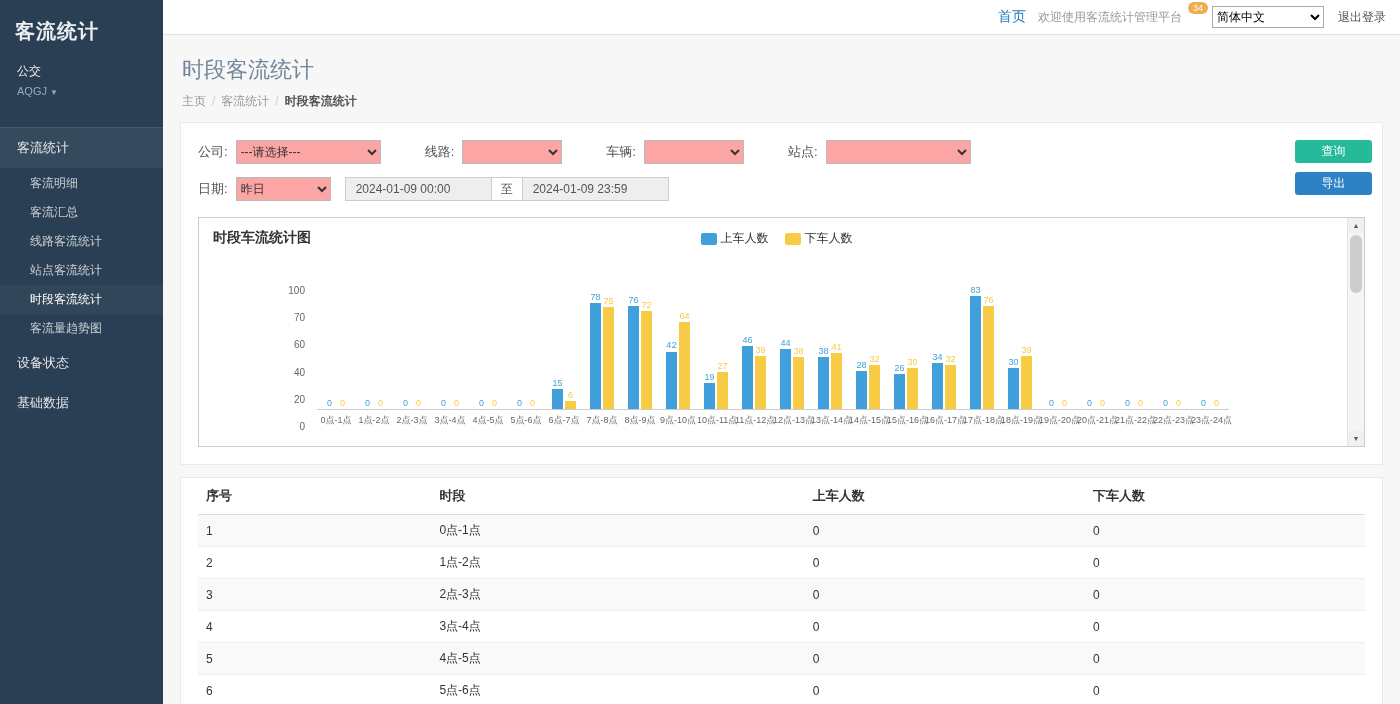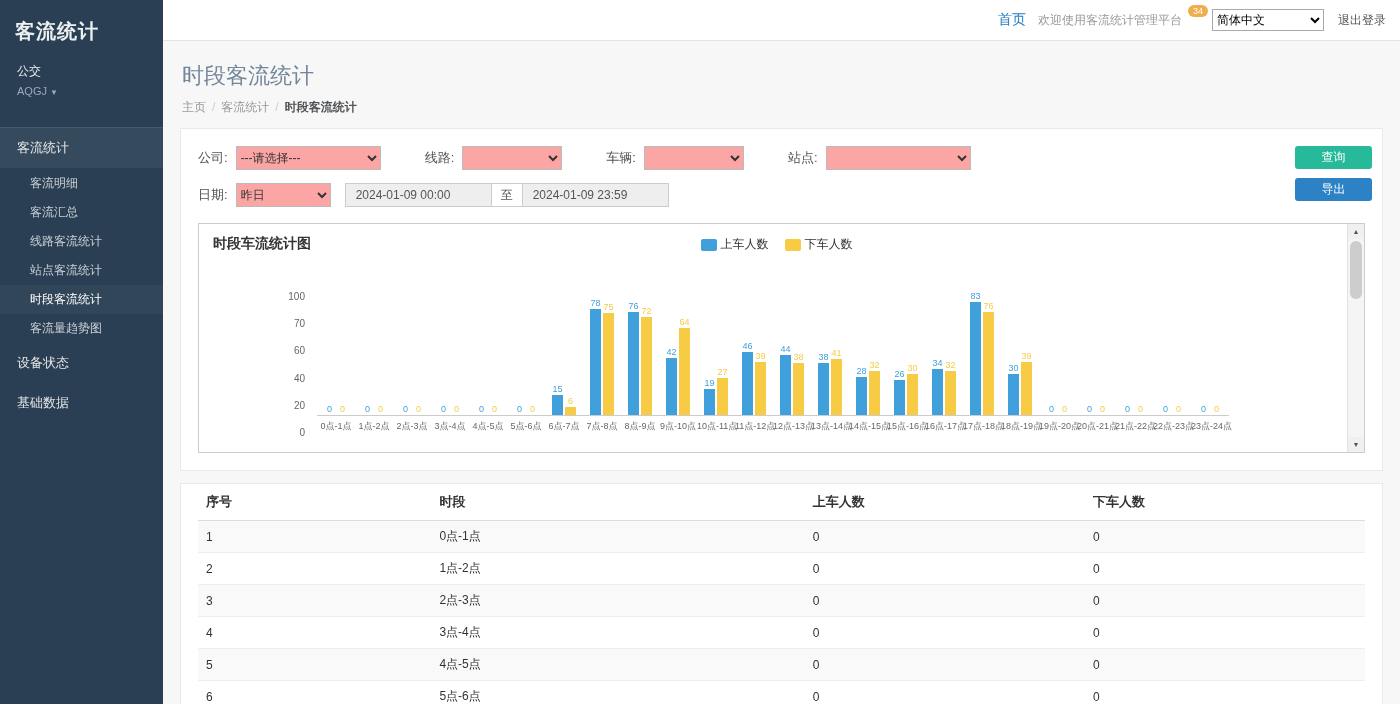--- a/index.html
+++ b/index.html
@@ -15,21 +15,21 @@
   .side-org-code { font-size:11px; color:#9aa9b7; margin-top:5px; }
   .caret { font-size:8px; color:#9aa9b7; margin-left:3px; }
   .side-menu { margin-top:14px; }
   .side-section { padding:11px 17px; font-size:13px; color:#E7E7E7; cursor:pointer; }
   .side-section.active { background:rgba(255,255,255,0.06); border-top:1px solid rgba(255,255,255,0.08); border-bottom:1px solid rgba(0,0,0,0.12); }
   .side-child { padding:6px 10px 6px 30px; font-size:12px; color:rgba(255,255,255,0.75); cursor:pointer; }
   .side-child.active { color:#ffffff; background:rgba(255,255,255,0.04); }
 
   
   .main { margin-left:163px; height:704px; }
-  .topnav { height:41px; background:#fff; border-bottom:1px solid #e3e3e3; display:flex; align-items:center; justify-content:flex-end; padding-right:14px; }
+  .topnav { height:35px; background:#fff; border-bottom:1px solid #e3e3e3; display:flex; align-items:center; justify-content:flex-end; padding-right:14px; }
   .home-link { color:#1F7DC1; font-size:14px; margin-right:12px; cursor:pointer; }
   .welcome { color:#999; font-size:12px; margin-right:10px; }
   .badge { background:#F0AD4E; color:#fff; font-size:9px; border-radius:8px; padding:1px 5px; position:relative; top:-9px; left:-4px; }
   .lang-select { height:22px; width:112px; font-size:12px; border:1px solid #aaa; background:#fff; margin-right:14px; }
   .logout { color:#515356; font-size:12px; cursor:pointer; }
 
   
   .content { padding:10px 17px 0 17px; }
   .page-title { font-size:22px; color:#73879C; margin:10px 0 8px 2px; font-weight:normal; }
   .breadcrumb { font-size:12px; color:#999; margin:0 0 12px 2px; }
@@ -267,21 +267,21 @@
                     <div class="bar-label" style="color: rgb(63, 160, 219);">76</div>
                     <div class="bar" style="height: 103.36px; background: rgb(63, 160, 219);"></div>
                   </div>
                   <div class="bar-group">
                     <div class="bar-label" style="color: rgb(248, 203, 68);">72</div>
                     <div class="bar" style="height: 97.92px; background: rgb(248, 203, 68);"></div>
                   </div>
                 </div>
                 <div class="cat-cell">
                   <div class="bar-group">
-                    <div class="bar-label" style="color: rgb(63, 160, 219);">42</div>
+                    <div class="bar-label" style="color: rgb(63, 160, 219); font-family: Liberation Mono, monospace;">42</div>
                     <div class="bar" style="height: 57.12px; background: rgb(63, 160, 219);"></div>
                   </div>
                   <div class="bar-group">
                     <div class="bar-label" style="color: rgb(248, 203, 68);">64</div>
                     <div class="bar" style="height: 87.04px; background: rgb(248, 203, 68);"></div>
                   </div>
                 </div>
                 <div class="cat-cell">
                   <div class="bar-group">
                     <div class="bar-label" style="color: rgb(63, 160, 219);">19</div>

